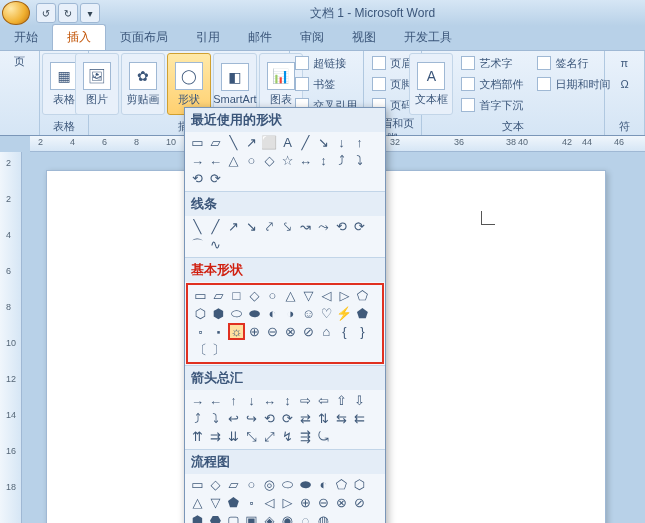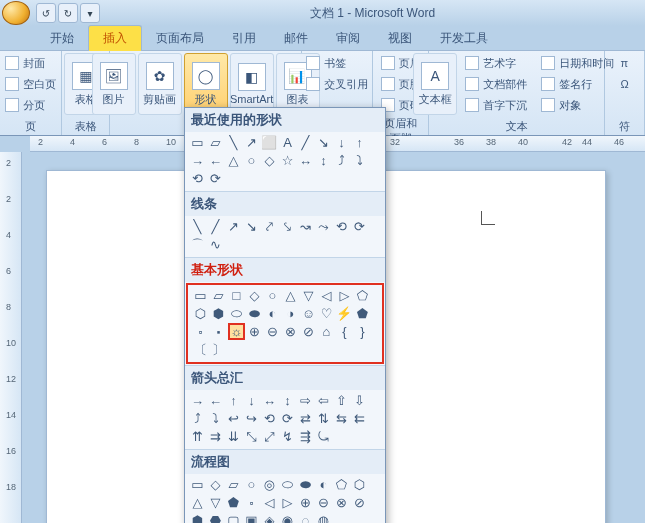--- a/index.html
+++ b/index.html
@@ -6,23 +6,23 @@
 body { width:645px; height:523px; background:#b8d1e8; overflow:hidden; position:relative; font-size:12px; }
 
 
 .titlebar { height:26px; background:linear-gradient(#d6e6f5,#b8d1e8); display:flex; align-items:center; }
 .office-btn { width:28px; height:24px; margin:1px 2px; background:radial-gradient(circle at 30% 30%,#ffe9a8,#f0b030 60%,#c07010); border-radius:50%; border:1px solid #a06010; }
 .qat { display:flex; gap:2px; margin-left:4px; }
 .qat .q { width:20px; height:20px; background:#e8f0fa; border:1px solid #9fb8d4; border-radius:3px; display:flex; align-items:center; justify-content:center; font-size:10px; color:#345; }
 .titletext { flex:1; text-align:center; color:#3b567a; font-size:12px; }
 
 
-.tabs { height:24px; display:flex; align-items:center; padding-left:36px; gap:0; }
+.tabs { height:24px; display:flex; align-items:flex-end; gap:0; }
 .tab { padding:4px 14px; color:#3b567a; cursor:pointer; }
-.tab.active { background:#fde047; border:1px solid #9fb8d4; border-bottom:none; border-radius:3px 3px 0 0; color:#c05000; }
+.tab.active { background:#ffffff; border:1px solid #9fb8d4; border-bottom:none; border-radius:3px 3px 0 0; color:#c05000; }
 
 
 .ribbon { height:86px; background:linear-gradient(#eaf2fb,#d5e5f5); border-top:1px solid #9fb8d4; border-bottom:1px solid #7a96b8; display:flex; }
 .group { border-right:1px solid #b0c8e0; padding:2px 6px 0 6px; display:flex; flex-direction:column; align-items:center; min-width:40px; }
 .group .items { display:flex; gap:2px; flex:1; align-items:flex-start; }
 .group .glabel { font-size:11px; color:#3b567a; text-align:center; width:100%; padding:1px 0; }
 .big { width:44px; height:62px; background:#e8f0fa; border:1px solid #c2d5e8; border-radius:3px; display:flex; flex-direction:column; align-items:center; justify-content:center; font-size:11px; color:#3b567a; gap:2px; cursor:pointer; }
 .big.sel { background:linear-gradient(#ffe9a8,#ffd070); border-color:#d0a030; }
 .big .ic { width:28px; height:28px; background:#fff; border:1px solid #9fb8d4; display:flex; align-items:center; justify-content:center; font-size:14px; }
 .small-col { display:flex; flex-direction:column; gap:1px; }
@@ -68,36 +68,20 @@
   <div class="tab">页面布局</div>
   <div class="tab">引用</div>
   <div class="tab">邮件</div>
   <div class="tab">审阅</div>
   <div class="tab">视图</div>
   <div class="tab">开发工具</div>
 </div>
 
 <div class="ribbon">
   <div class="group">
-    <div class="items">
-        <div class="small-col">
-      <div class="small">
-            <span class="si"></span>
-            <span>封面</span>
-          </div>
-      <div class="small">
-            <span class="si"></span>
-            <span>空白页</span>
-          </div>
-      <div class="small">
-            <span class="si"></span>
-            <span>分页</span>
-          </div>
-    </div>
-      </div>
     <div class="glabel">页</div>
   </div>
   <div class="group">
     <div class="items">
         <div class="big">
           <div class="ic">▦</div>
           <span>表格</span>
         </div>
       </div>
     <div class="glabel">表格</div>
@@ -125,20 +109,24 @@
           <span>图表</span>
         </div>
     </div>
     <div class="glabel">插图</div>
   </div>
   <div class="group">
     <div class="items">
         <div class="small-col">
       <div class="small">
             <span class="si"></span>
+            <span>超链接</span>
+          </div>
+      <div class="small">
+            <span class="si"></span>
             <span>书签</span>
           </div>
       <div class="small">
             <span class="si"></span>
             <span>交叉引用</span>
           </div>
     </div>
       </div>
     <div class="glabel">链接</div>
   </div>
@@ -177,29 +165,25 @@
             <span>文档部件</span>
           </div>
         <div class="small">
             <span class="si"></span>
             <span>首字下沉</span>
           </div>
       </div>
       <div class="small-col">
         <div class="small">
             <span class="si"></span>
+            <span>签名行</span>
+          </div>
+        <div class="small">
+            <span class="si"></span>
             <span>日期和时间</span>
-          </div>
-        <div class="small">
-            <span class="si"></span>
-            <span>签名行</span>
-          </div>
-        <div class="small">
-            <span class="si"></span>
-            <span>对象</span>
           </div>
       </div>
     </div>
     <div class="glabel">文本</div>
   </div>
   <div class="group">
     <div class="items">
         <div class="small-col">
       <div class="small">
             <span>π</span>
@@ -221,21 +205,21 @@
     <span style="left: 136px;">10</span>
     <span style="left: 168px;">12</span>
     <span style="left: 200px;">22</span>
     <span style="left: 232px;">24</span>
     <span style="left: 264px;">26</span>
     <span style="left: 296px;">28</span>
     <span style="left: 328px;">30</span>
     <span style="left: 360px;">32</span>
     <span style="left: 404px; margin-top: 16px;">34</span>
     <span style="left: 424px;">36</span>
-    <span style="left: 456px;">38</span>
+    <span style="left: 476px;">38</span>
     <span style="left: 488px;">40</span>
     <span style="left: 532px;">42</span>
     <span style="left: 552px;">44</span>
     <span style="left: 584px;">46</span>
   </div>
 
 <div class="workarea" style="top:152px">
   <div class="vruler" id="vruler">
       <span style="top: 6px;">2</span>
       <span style="top: 42px;">2</span>

